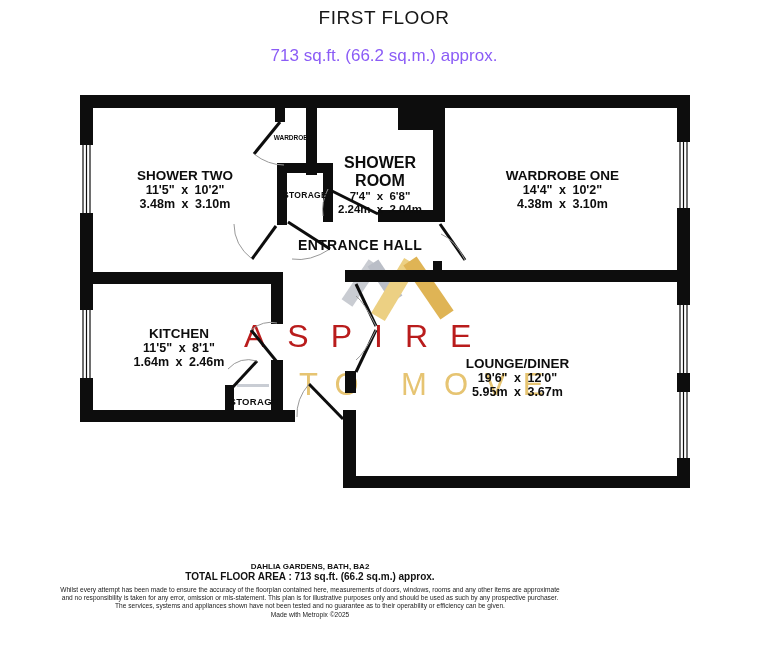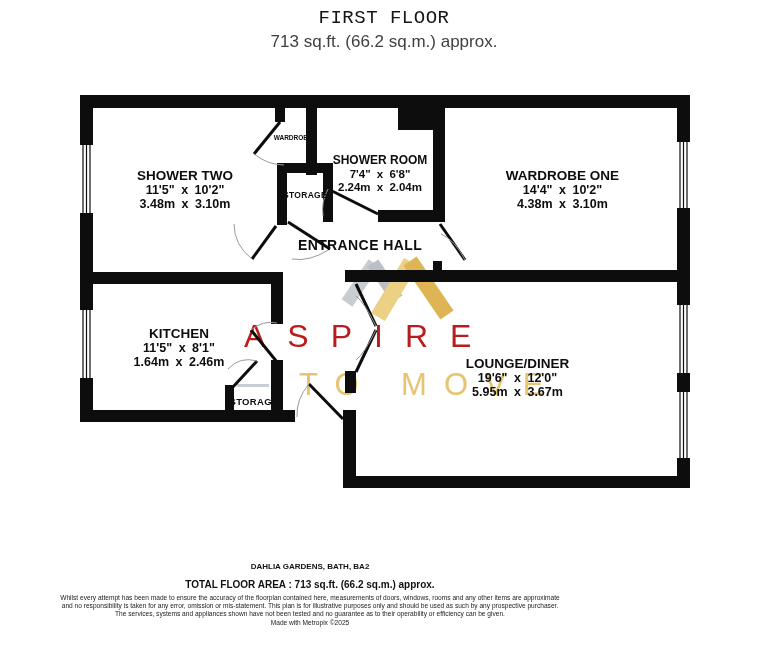--- a/index.html
+++ b/index.html
@@ -2,48 +2,48 @@
 <html><head>
 <meta charset="utf-8">
 <style>
   html,body{margin:0;padding:0;background:#ffffff;}
   body{width:768px;height:660px;position:relative;overflow:hidden;
        font-family:"Liberation Sans",sans-serif;color:#111;}
   .page{position:absolute;inset:0;}
 
   
   .title{position:absolute;top:7px;left:0;width:768px;text-align:center;z-index:4;}
-  .title .t1{font-size:19px;letter-spacing:.5px;color:#161616;font-family:Liberation Mono, monospace;}
-  .title .t2{font-size:17px;margin-top:3px;color:#404040;}
+  .title .t1{font-size:19px;letter-spacing:.5px;color:#161616;}
+  .title .t2{font-size:17px;margin-top:17px;color:#8b5cf6;}
 
   
   .wm{position:absolute;inset:0;z-index:1;}
   .wm-brand{position:absolute;left:244px;top:318px;font-size:32px;letter-spacing:22px;
             color:#b91c1c;font-weight:400;}
   .wm-tag{position:absolute;left:299px;top:367px;font-size:31px;letter-spacing:17px;
           color:#e6c472;font-weight:400;}
   .wm-dash{position:absolute;left:237px;top:384px;width:32px;height:3px;background:#c9cdd4;}
 
   
   .plan{position:absolute;inset:0;z-index:2;}
 
   
   .lbl{position:absolute;z-index:3;text-align:center;font-weight:bold;color:#0d0d0d;line-height:1.13;}
   .lbl .nm{font-size:13.5px;}
   .lbl .dim{font-size:12.5px;word-spacing:3px;}
-  .lbl.sm .nm{font-size:12px;}
+  .lbl.sm .nm{font-size:16px;}
   .lbl.sm .dim{font-size:11.5px;}
   .lbl.tiny{font-size:8.5px;letter-spacing:.3px;}
   .lbl.micro{font-size:6.5px;}
   .lbl.hall{font-size:14px;letter-spacing:.4px;}
 
   
   .footer{position:absolute;top:562px;left:0;width:620px;text-align:center;z-index:4;}
   .f-address{font-size:8px;font-weight:bold;}
-  .f-total{font-size:10px;font-weight:bold;margin-top:8px;}
+  .f-total{font-size:10px;font-weight:bold;}
   .f-disc{font-size:6.6px;line-height:8px;width:500px;margin:4px auto 0;color:#222;}
   .f-credit{font-size:6.6px;margin-top:1px;color:#222;}
 </style>
 </head>
 <body>
 
 <div class="page">
 
   <div class="title">
     <div class="t1">FIRST FLOOR</div>

